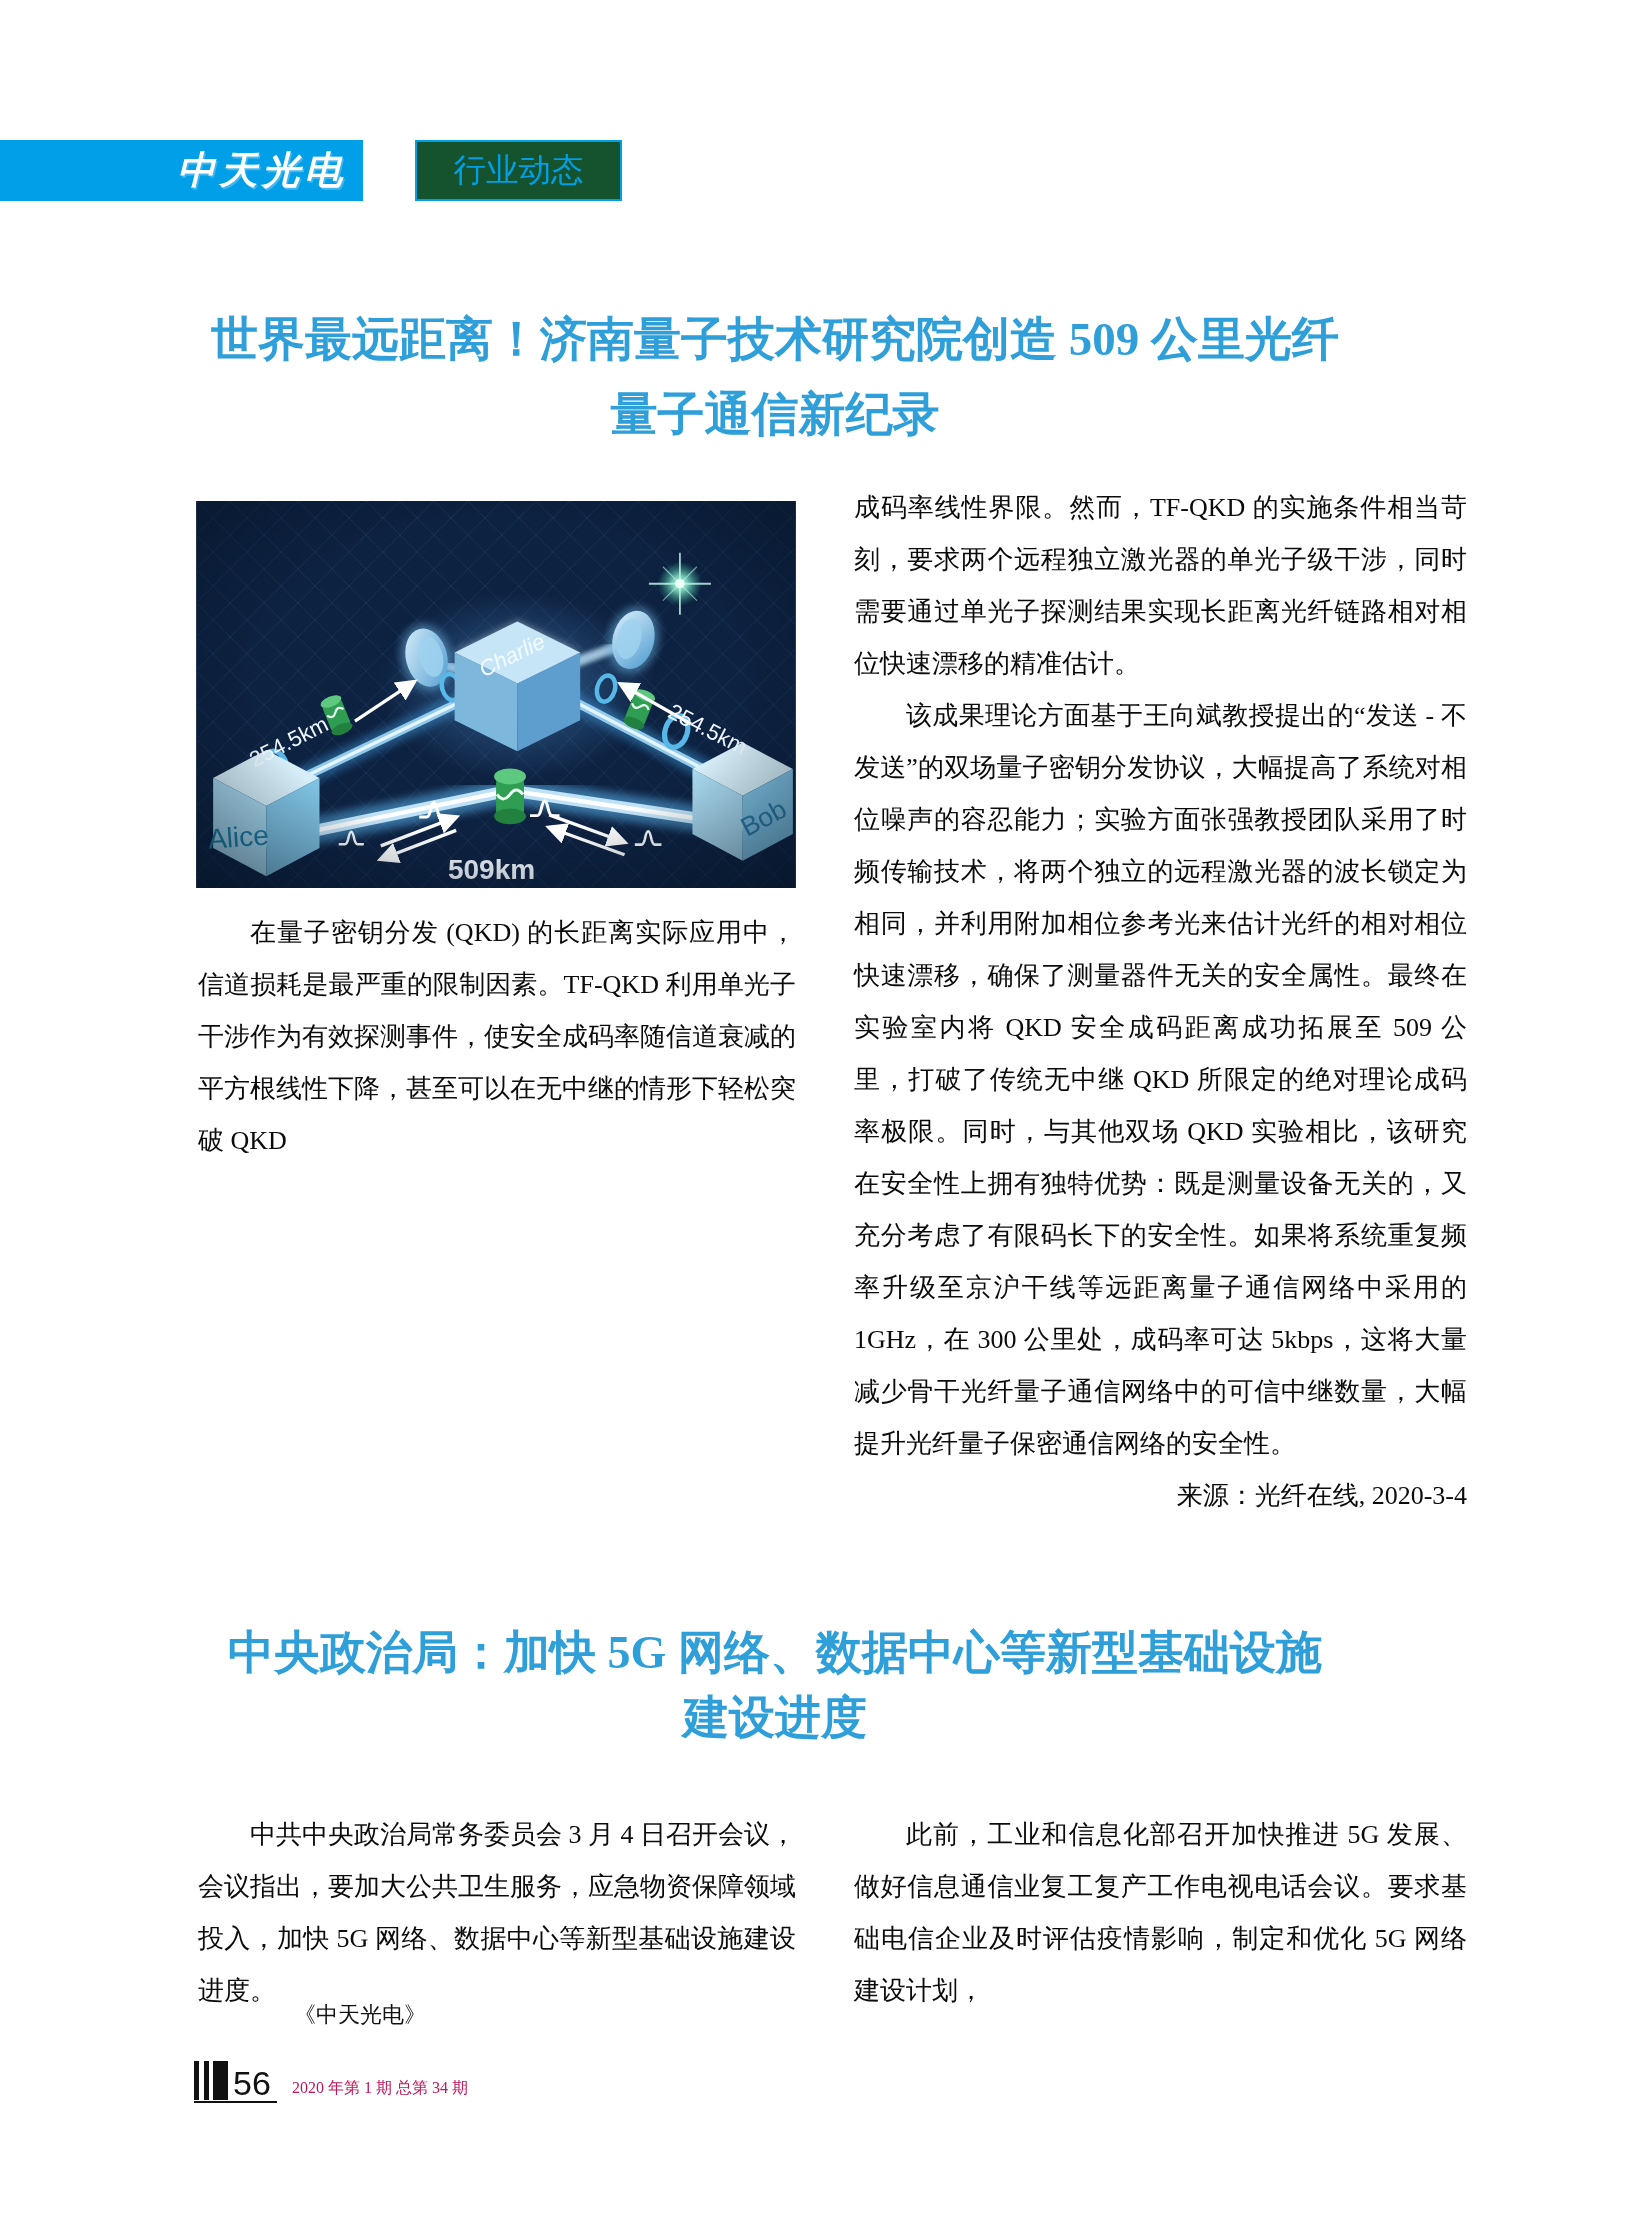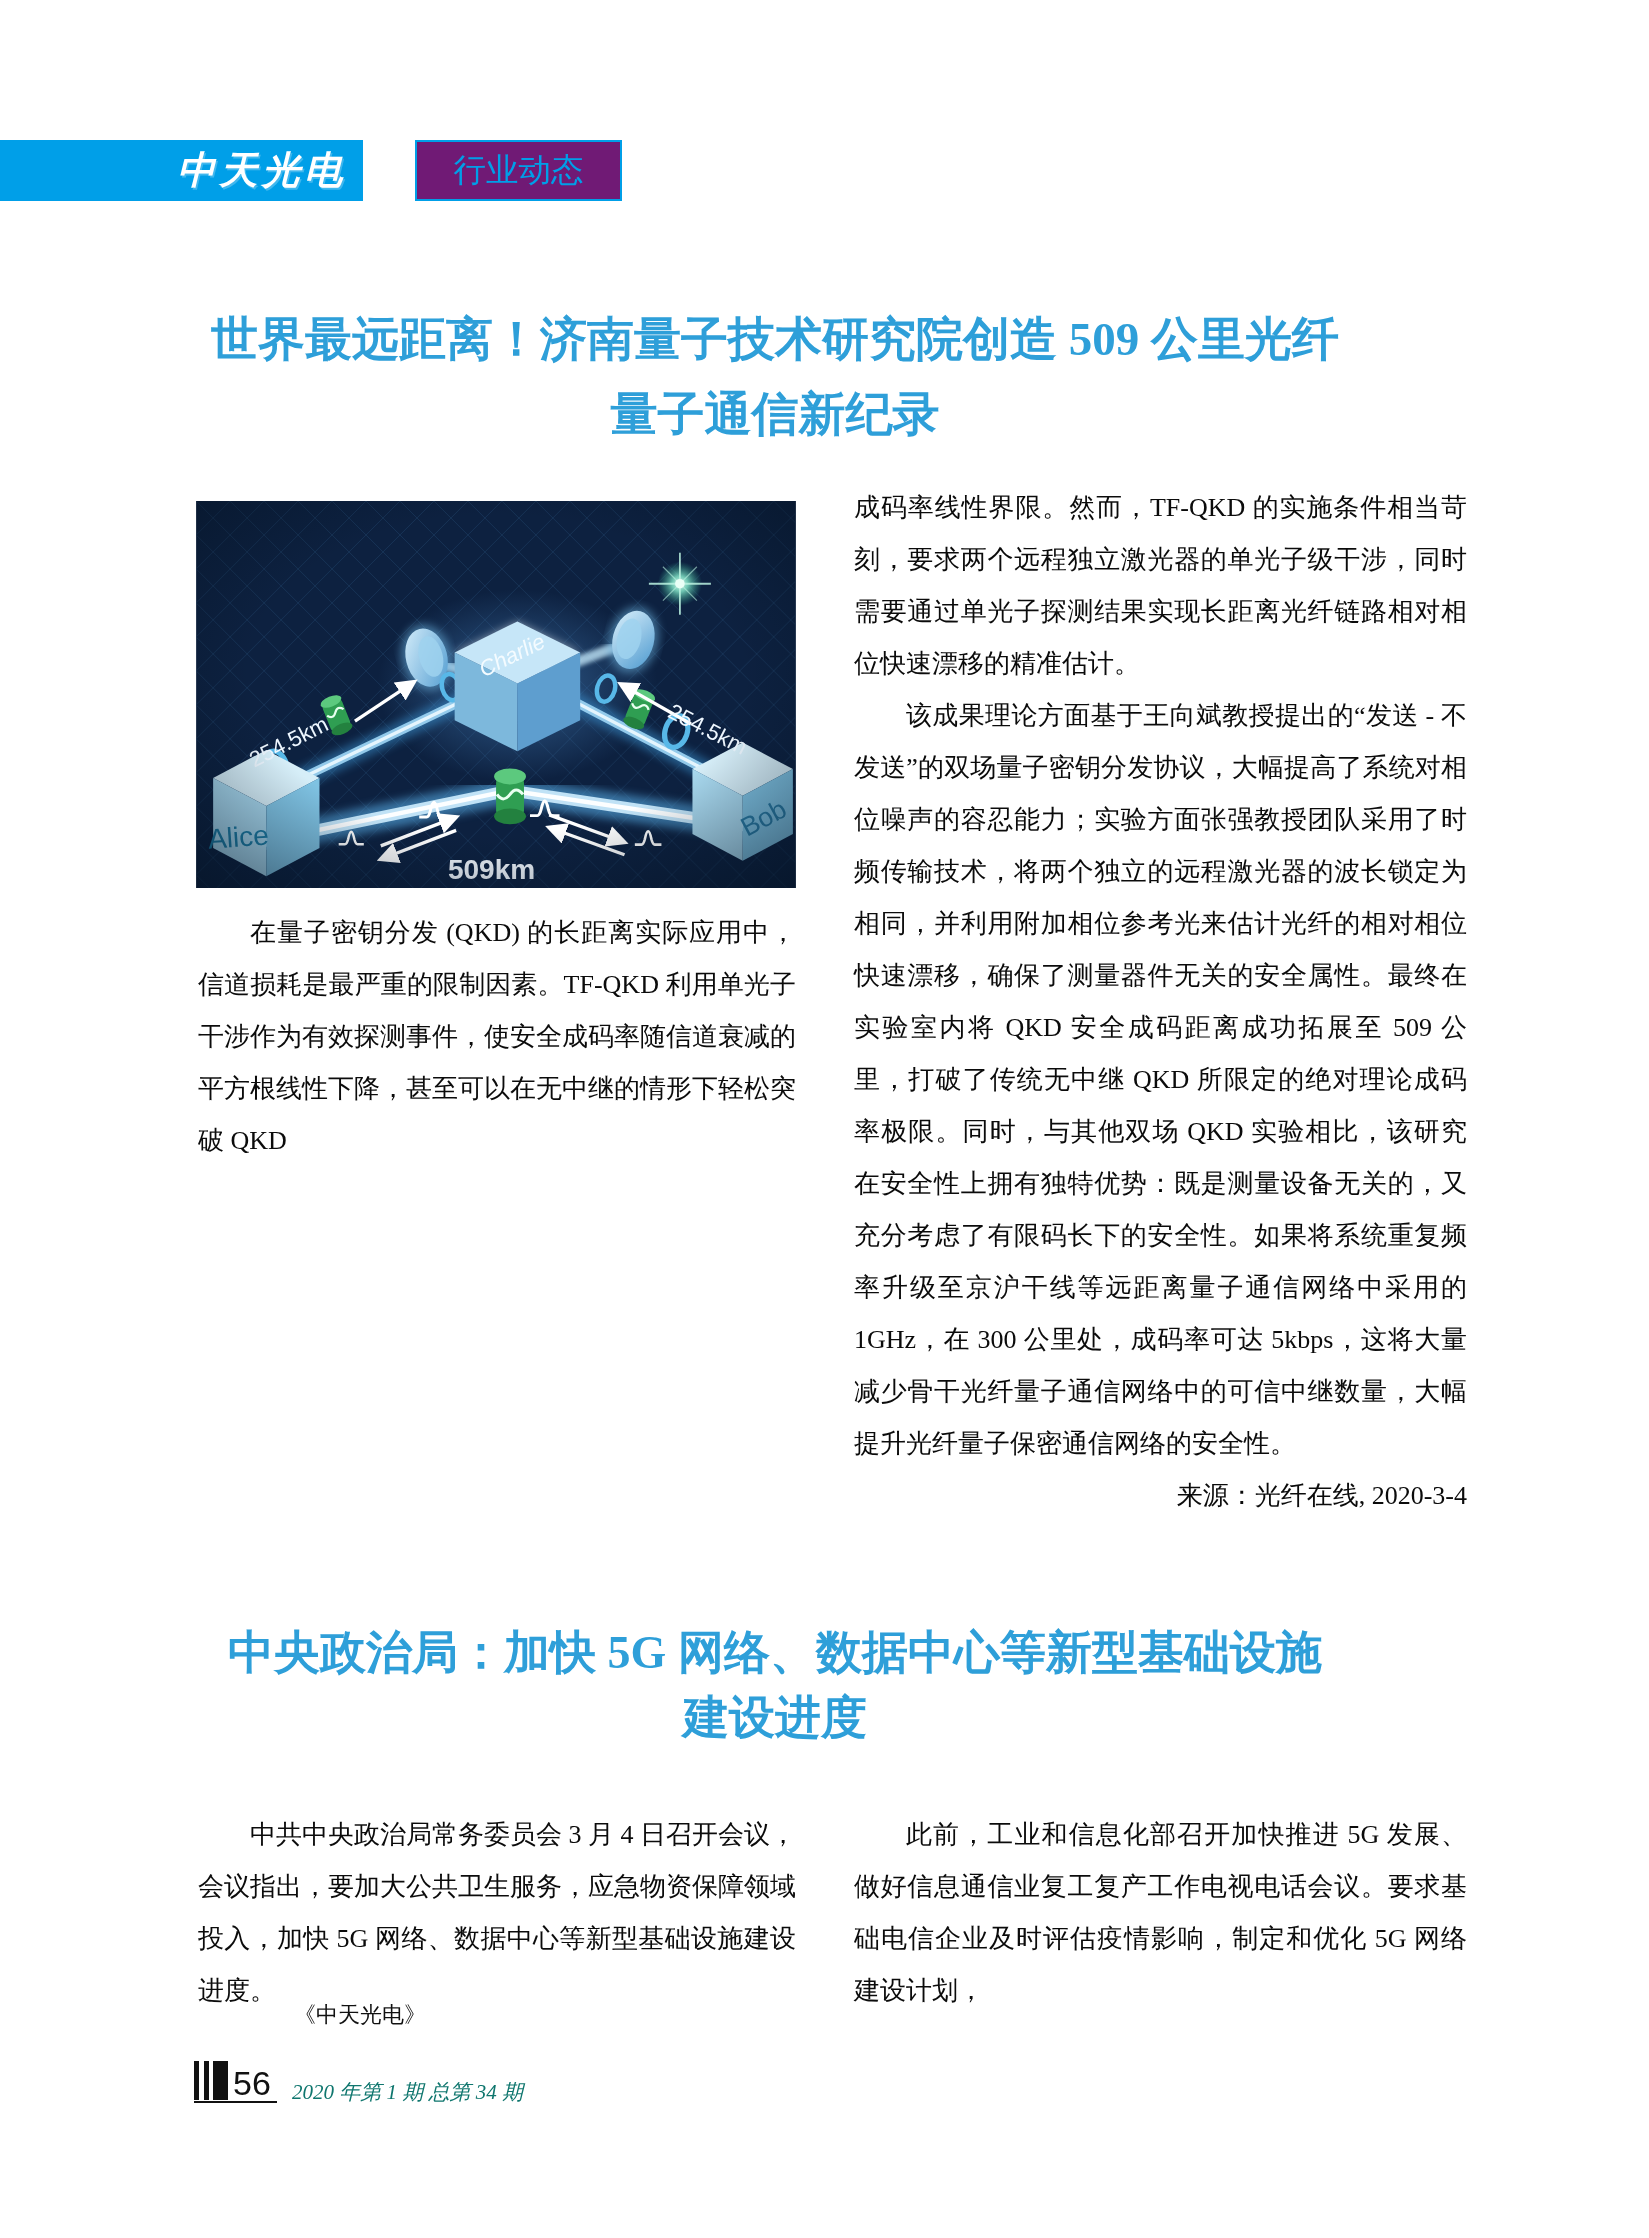--- a/index.html
+++ b/index.html
@@ -6,21 +6,21 @@
   html,body { width:1649px; height:2239px; background:#ffffff; position:relative;
               font-family:"Liberation Serif", serif; color:#0a0a0a; }
   .abs { position:absolute; }
 
   
   .header-bar { left:0; top:140px; width:363px; height:61px; background:#009fe8;
                 display:flex; align-items:center; justify-content:flex-end; padding-right:16.3px; }
   .logo-text { color:#ffffff; font-size:38px; font-weight:bold; font-style:italic;
                font-family:"DejaVu Sans", sans-serif; letter-spacing:4.4px;
                text-shadow:1.5px 1.5px 0 rgba(255,255,255,0.25); }
-  .section-box { left:415px; top:140px; width:207px; height:61px; background:#701a75;
+  .section-box { left:415px; top:140px; width:207px; height:61px; background:#14532d;
                  border:2.2px solid #009fe8; display:flex; align-items:center; justify-content:center; }
   .section-label { color:#009fe8; font-size:32.5px; font-family:"Liberation Sans", sans-serif; }
 
   
   .article-title { left:0; width:1550px; text-align:center; color:#2e9fd9; font-weight:bold;
                    font-family:"Liberation Serif", serif; }
   .title-1 { top:302px; font-size:47px; line-height:75px; }
   .title-2 { top:1620px; font-size:46px; line-height:65px; }
 
   
@@ -38,21 +38,21 @@
 
   
   .footer-bars { left:194px; top:2061px; height:39px; display:flex; align-items:flex-end; }
   .fbar { background:#111; height:39px; }
   .fbar1 { width:5.2px; margin-right:4.4px; }
   .fbar2 { width:5.2px; margin-right:4.4px; }
   .fbar3 { width:14.8px; }
   .page-number { left:233px; top:2064px; font-size:34px; font-family:"Liberation Sans", sans-serif; color:#111; }
   .footer-rule { left:194px; top:2101px; width:83px; height:1.5px; background:#111; }
   .journal-name { left:294px; top:2000px; font-size:22px; color:#111; }
-  .issue-info   { left:292px; top:2078px; font-size:21px; color:#0f766e;font-style:italic; }
+  .issue-info   { left:292px; top:2078px; font-size:16px; color:#be185d; }
 
   svg text { font-family:"Liberation Sans", sans-serif; }
 </style>
 </head>
 <body>
 
 <div class="abs header-bar">
   <span class="logo-text">中天光电</span>
 </div>
 <div class="abs section-box">

